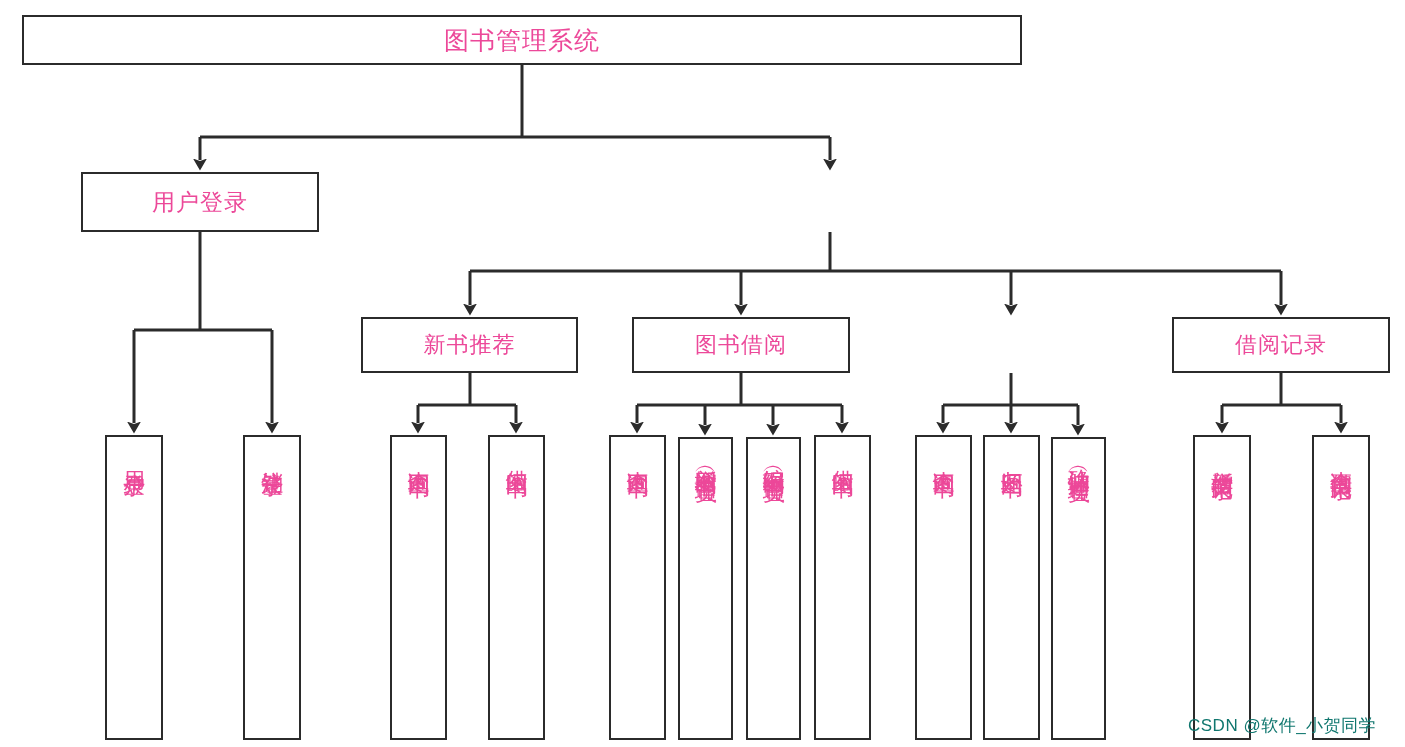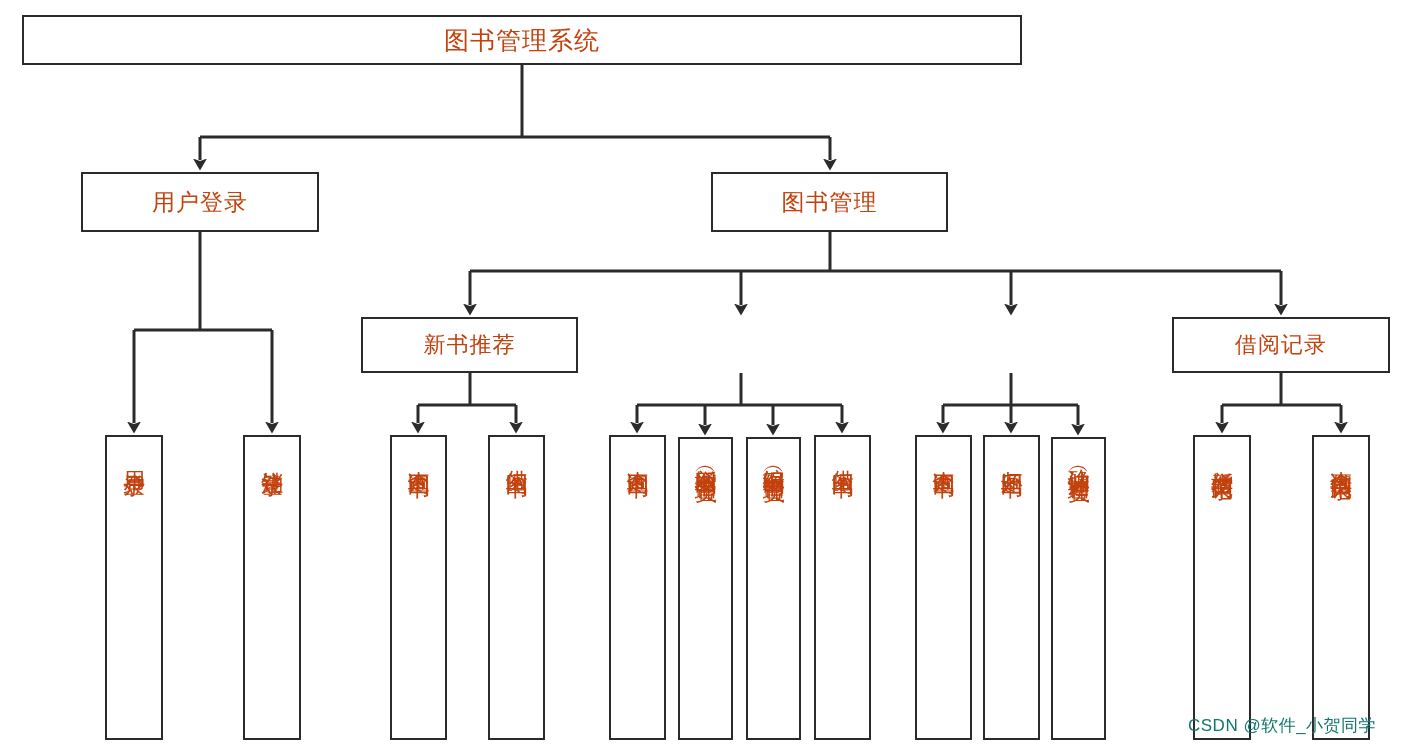--- a/index.html
+++ b/index.html
@@ -3,21 +3,21 @@
 <meta charset="utf-8">
 <style>
   html,body{margin:0;padding:0;background:#ffffff;}
   body{width:1405px;height:747px;overflow:hidden;
        font-family:"Liberation Sans","DejaVu Sans",sans-serif;color:#1a1a1a;}
   #canvas{position:relative;width:1405px;height:747px;background:#fff;}
   svg.edges{position:absolute;left:0;top:0;width:1405px;height:747px;}
 
   .node{position:absolute;box-sizing:border-box;background:#ffffff;
         border:2.5px solid #2b2b2b;display:flex;align-items:center;
-        justify-content:center;text-align:center;color:#c2410c;}
+        justify-content:center;text-align:center;color:#ec4899;}
   .node.root{font-size:25px;letter-spacing:1px;}
   .node.lvl2{font-size:23px;letter-spacing:1px;}
   .node.lvl3{font-size:22px;letter-spacing:1px;}
   .node.leaf{font-size:22px;letter-spacing:2px;line-height:1.12;
              writing-mode:vertical-rl;text-orientation:upright;
              justify-content:flex-start;align-items:center;padding-top:16px;}
   .node.leaf.tall{padding-top:12px;}
   .wm{position:absolute;left:1188px;top:714px;font-size:17px;color:#0f766e;
       letter-spacing:.5px;white-space:nowrap;}
 </style>
@@ -73,23 +73,23 @@
       <path d="M1281,373 L1281,405"></path>
       <path d="M1222,405 L1341,405"></path>
       <path d="M1222,405 L1222,423" marker-end="url(#ah)"></path>
       <path d="M1341,405 L1341,423" marker-end="url(#ah)"></path>
     </g>
   </svg>
 
   <div class="node root" style="left:22px;top:15px;width:1000px;height:50px;">图书管理系统</div>
 
   <div class="node lvl2" style="left:81px;top:172px;width:238px;height:60px;">用户登录</div>
-  <div class="node lvl2" style="left:711px;top:172px;width:237px;height:60px;">图书管理</div>
 
   <div class="node lvl3" style="left:361px;top:317px;width:217px;height:56px;">新书推荐</div>
+  <div class="node lvl3" style="left:632px;top:317px;width:218px;height:56px;">图书借阅</div>
   <div class="node lvl3" style="left:1172px;top:317px;width:218px;height:56px;text-align:right;">借阅记录</div>
 
   <div class="node leaf" style="left:105px;top:435px;width:58px;height:305px;">用户登录</div>
   <div class="node leaf" style="left:243px;top:435px;width:58px;height:305px;">注销登录</div>
 
   <div class="node leaf" style="left:390px;top:435px;width:57px;height:305px;">查询图书</div>
   <div class="node leaf" style="left:488px;top:435px;width:57px;height:305px;">借阅图书</div>
 
   <div class="node leaf" style="left:609px;top:435px;width:57px;height:305px;">查询图书</div>
   <div class="node leaf tall" style="left:678px;top:437px;width:55px;height:303px;">新增图书（管理员）</div>

